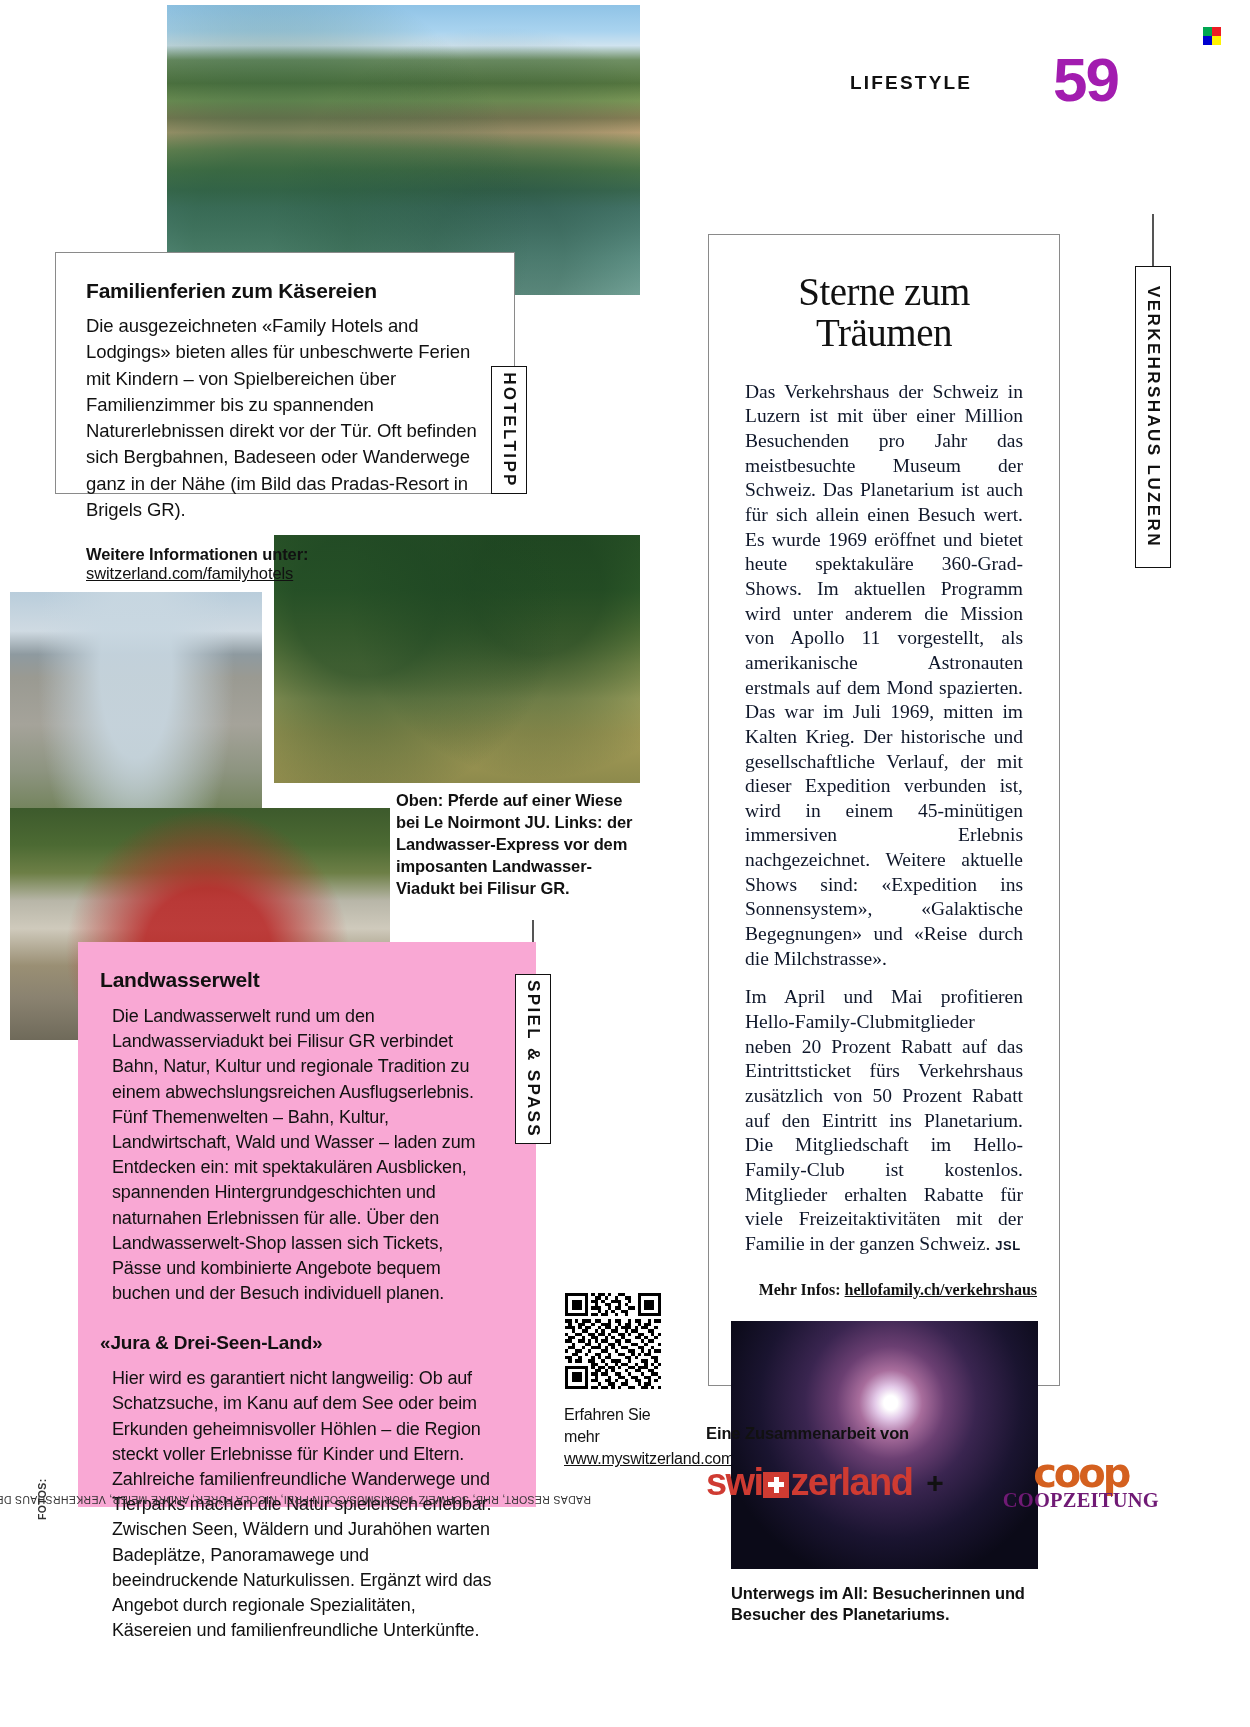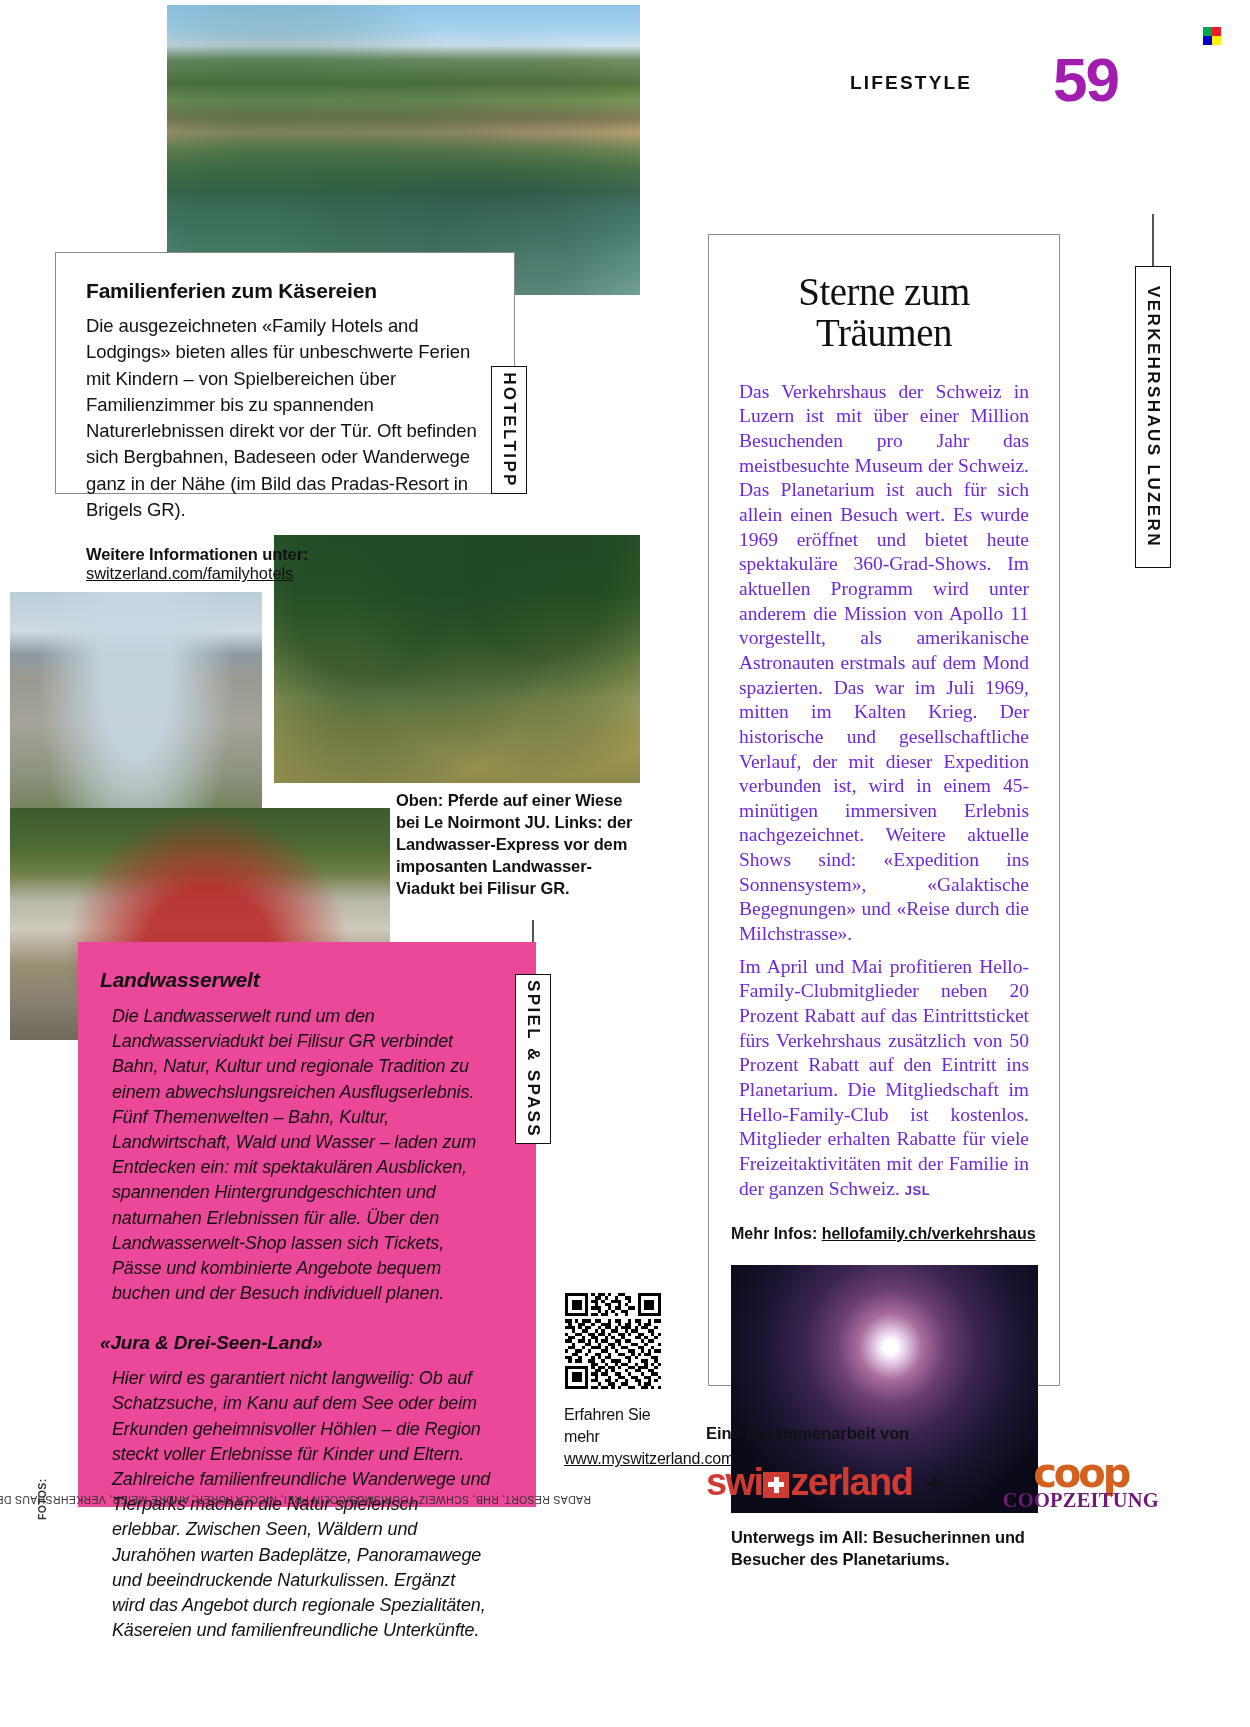--- a/index.html
+++ b/index.html
@@ -98,43 +98,43 @@
 
   
   .art{position:absolute;left:708px;top:234px;width:352px;height:1152px;
     box-sizing:border-box;border:1.5px solid #8a8a8a;background:#fff;padding:28px 22px 0 22px;}
   .art h1{
     font-family:"Liberation Serif",serif;font-weight:normal;font-size:39px;line-height:1.06;
     text-align:center;margin:8px 0 26px 0;letter-spacing:-.5px;color:#111;
   }
   .art p{
     font-family:"Liberation Serif",serif;font-size:19.5px;line-height:1.265;
-    text-align:justify;margin:8px;color:#6d28d9;hyphens:auto;
+    text-align:justify;margin:14px;color:#0f172a;hyphens:auto;
   }
   .art .sig{font-family:"Liberation Sans",sans-serif;font-size:13px;font-weight:bold;letter-spacing:.6px;}
   .art .infoline{
-    font-family:Liberation Sans, sans-serif;font-size:16px;font-weight:bold;margin-top:24px;
+    font-family:Liberation Serif, serif;font-size:16px;font-weight:bold;margin-top:24px;text-align:right;
   }
   .art .infoline .u{text-decoration:underline;}
   .cap{
     font-family:"Liberation Sans",sans-serif;font-size:16.5px;font-weight:bold;line-height:1.32;
     margin-top:14px;letter-spacing:-.1px;
   }
 
   #tab-vhs{left:1135px;top:266px;width:36px;height:302px;}
   #lead-vhs{left:1152px;top:214px;height:54px;}
 
   
   .capA{position:absolute;left:396px;top:790px;width:238px;font-size:16.5px;font-weight:bold;
     line-height:1.33;letter-spacing:-.1px;}
 
   
   .box-green{
     position:absolute;left:78px;top:942px;width:458px;height:565px;
-    background:#ec4899;box-sizing:border-box;padding:26px 32px 0 22px;font-style:italic;
+    background:#f9a8d4;box-sizing:border-box;padding:26px 32px 0 22px;
   }
   .g-title{font-size:21px;font-weight:bold;margin:0 0 10px 0;letter-spacing:-.2px;}
   .g-body{font-size:18px;line-height:1.4;margin:12px;letter-spacing:-.15px;}
   .g-sub{font-size:19px;font-weight:bold;margin:26px 0 9px 0;letter-spacing:-.15px;}
 
   #tab-spiel{left:515px;top:974px;width:36px;height:170px;}
   #lead-spiel{left:532px;top:920px;height:56px;}
 
   
   .qr{position:absolute;left:565px;top:1293px;width:96px;height:96px;background:#fff;}

